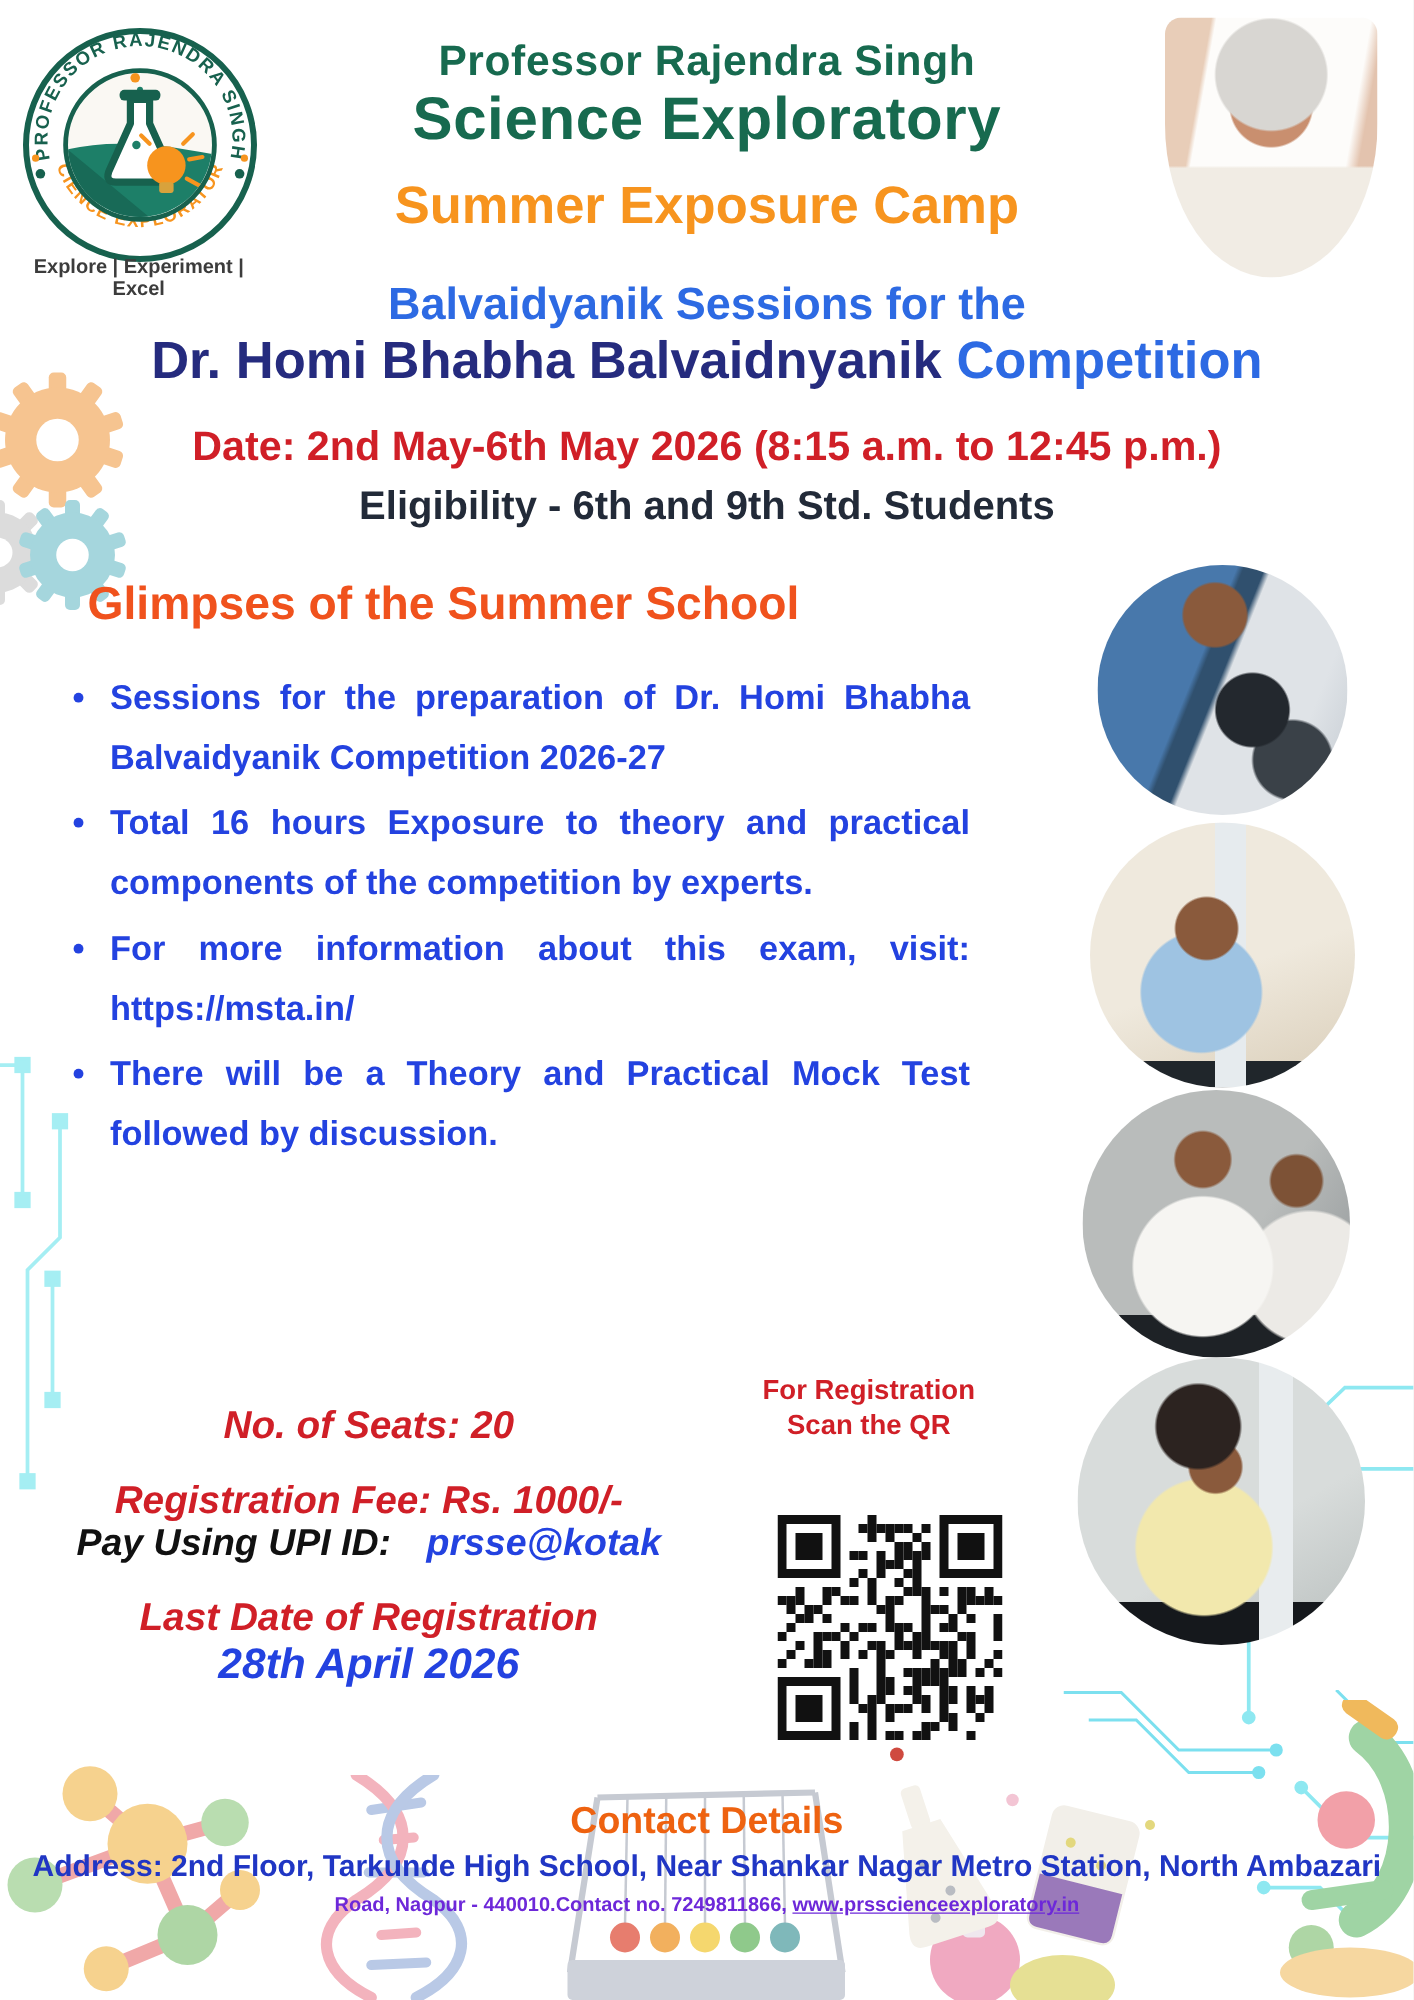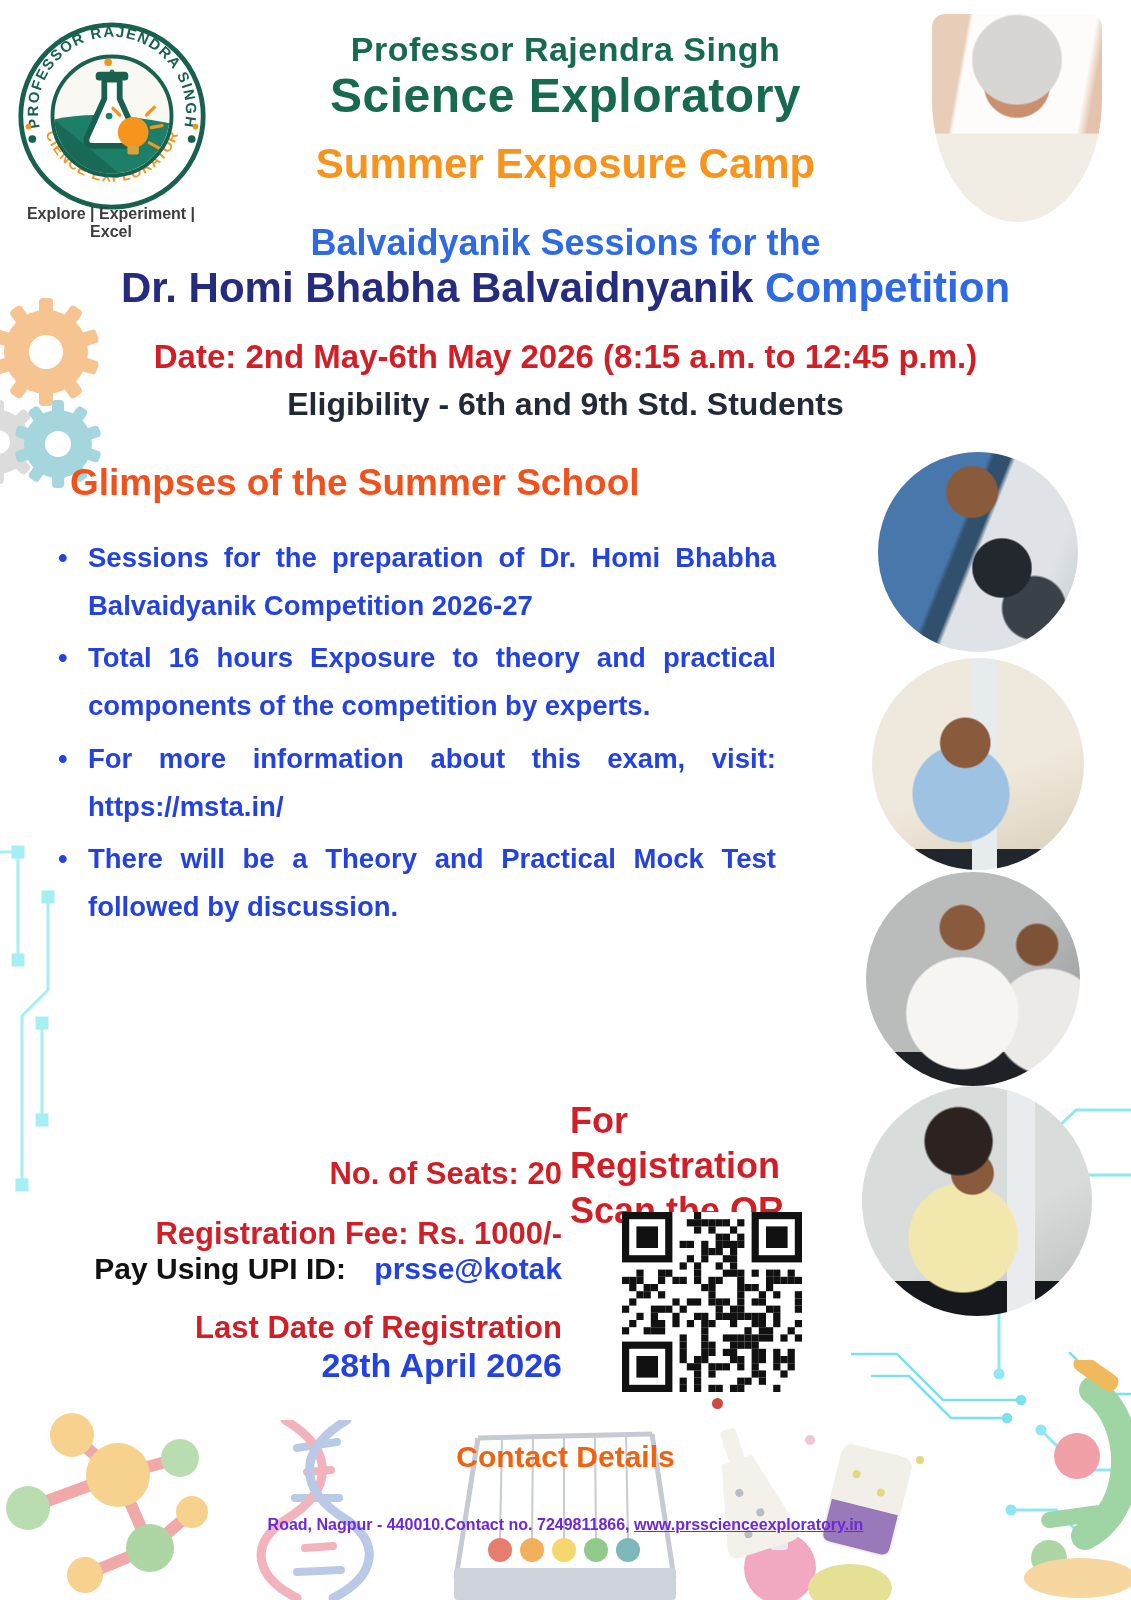--- a/index.html
+++ b/index.html
@@ -57,28 +57,28 @@
         linear-gradient(0deg,#15181c 0 15%,rgba(0,0,0,0) 15%),
         linear-gradient(150deg,#d8dcdb 0 60%,#b8bebd 100%);}
   .portrait{left:932px;top:14px;width:170px;height:208px;z-index:1;
       border-radius:14px 14px 90px 90px / 14px 14px 130px 130px;
       background:
         radial-gradient(circle at 50% 22%,#d8d6d2 0 24%,rgba(0,0,0,0) 25%),
         radial-gradient(circle at 50% 34%,#c98f6f 0 20%,rgba(0,0,0,0) 21%),
         linear-gradient(0deg,#f1ece4 0 42%,rgba(0,0,0,0) 43%),
         linear-gradient(100deg,#e8cdb8 0 18%,#fdfcfa 20% 80%,#e3c3ae 85% 100%);}
   
-  .regblock{top:1156px;left:28px;width:534px;text-align:right;z-index:2;position:absolute;}
+  .regblock{top:1122px;left:28px;width:534px;text-align:center;z-index:2;position:absolute;font-style:italic;}
   .regblock .red{color:#d01f27;font-size:31px;}
   .regblock .blue{color:#2342e0;font-size:31px;}
   .regblock .gap{margin-top:24px;}
   .regblock .black{color:#111111;font-size:30px;}
   .regblock .upiid{color:#2342e0;margin-left:20px;}
-  .qrhead{top:1098px;left:570px;width:250px;text-align:left;color:#d01f27;
-          font-size:36px;line-height:1.25;z-index:2;position:absolute;}
+  .qrhead{top:1098px;left:570px;width:250px;text-align:center;color:#d01f27;
+          font-size:22px;line-height:1.25;z-index:2;position:absolute;}
   .qr{left:622px;top:1212px;width:180px;height:180px;z-index:2;position:absolute;background:#fff;}
   
   .contact-h{top:1440px;font-size:30px;color:#ee6210;}
   .addr1{top:1480px;font-size:24px;color:#2036c4;}
   .addr2{top:1516px;font-size:16px;color:#6d28d9;}
   .addr2 .site{text-decoration:underline;cursor:pointer;}
   .deco{position:absolute;z-index:0;}
   .reddot{left:712px;top:1398px;width:11px;height:11px;border-radius:50%;background:#cf4a3f;}
 </style>
 </head>
@@ -595,15 +595,16 @@
         <rect x="14.4" y="14.4" width="21.6" height="21.6" fill="#111"></rect>
         <rect x="129.6" y="0" width="50.4" height="50.4" fill="#111"></rect>
         <rect x="136.8" y="7.2" width="36" height="36" fill="#fff"></rect>
         <rect x="144" y="14.4" width="21.6" height="21.6" fill="#111"></rect>
         <rect x="0" y="129.6" width="50.4" height="50.4" fill="#111"></rect>
         <rect x="7.2" y="136.8" width="36" height="36" fill="#fff"></rect>
         <rect x="14.4" y="144" width="21.6" height="21.6" fill="#111"></rect>
       </svg></div>
 
   <div class="abs ctr contact-h z2">Contact Details</div>
+  <div class="abs ctr addr1 z2">Address: 2nd Floor, Tarkunde High School, Near Shankar Nagar Metro Station, North Ambazari</div>
   <div class="abs ctr addr2 z2"><span>Road, Nagpur - 440010.Contact no. 7249811866, </span><span class="site">www.prsscienceexploratory.in</span></div>
 
 </div>
 
 </body></html>

